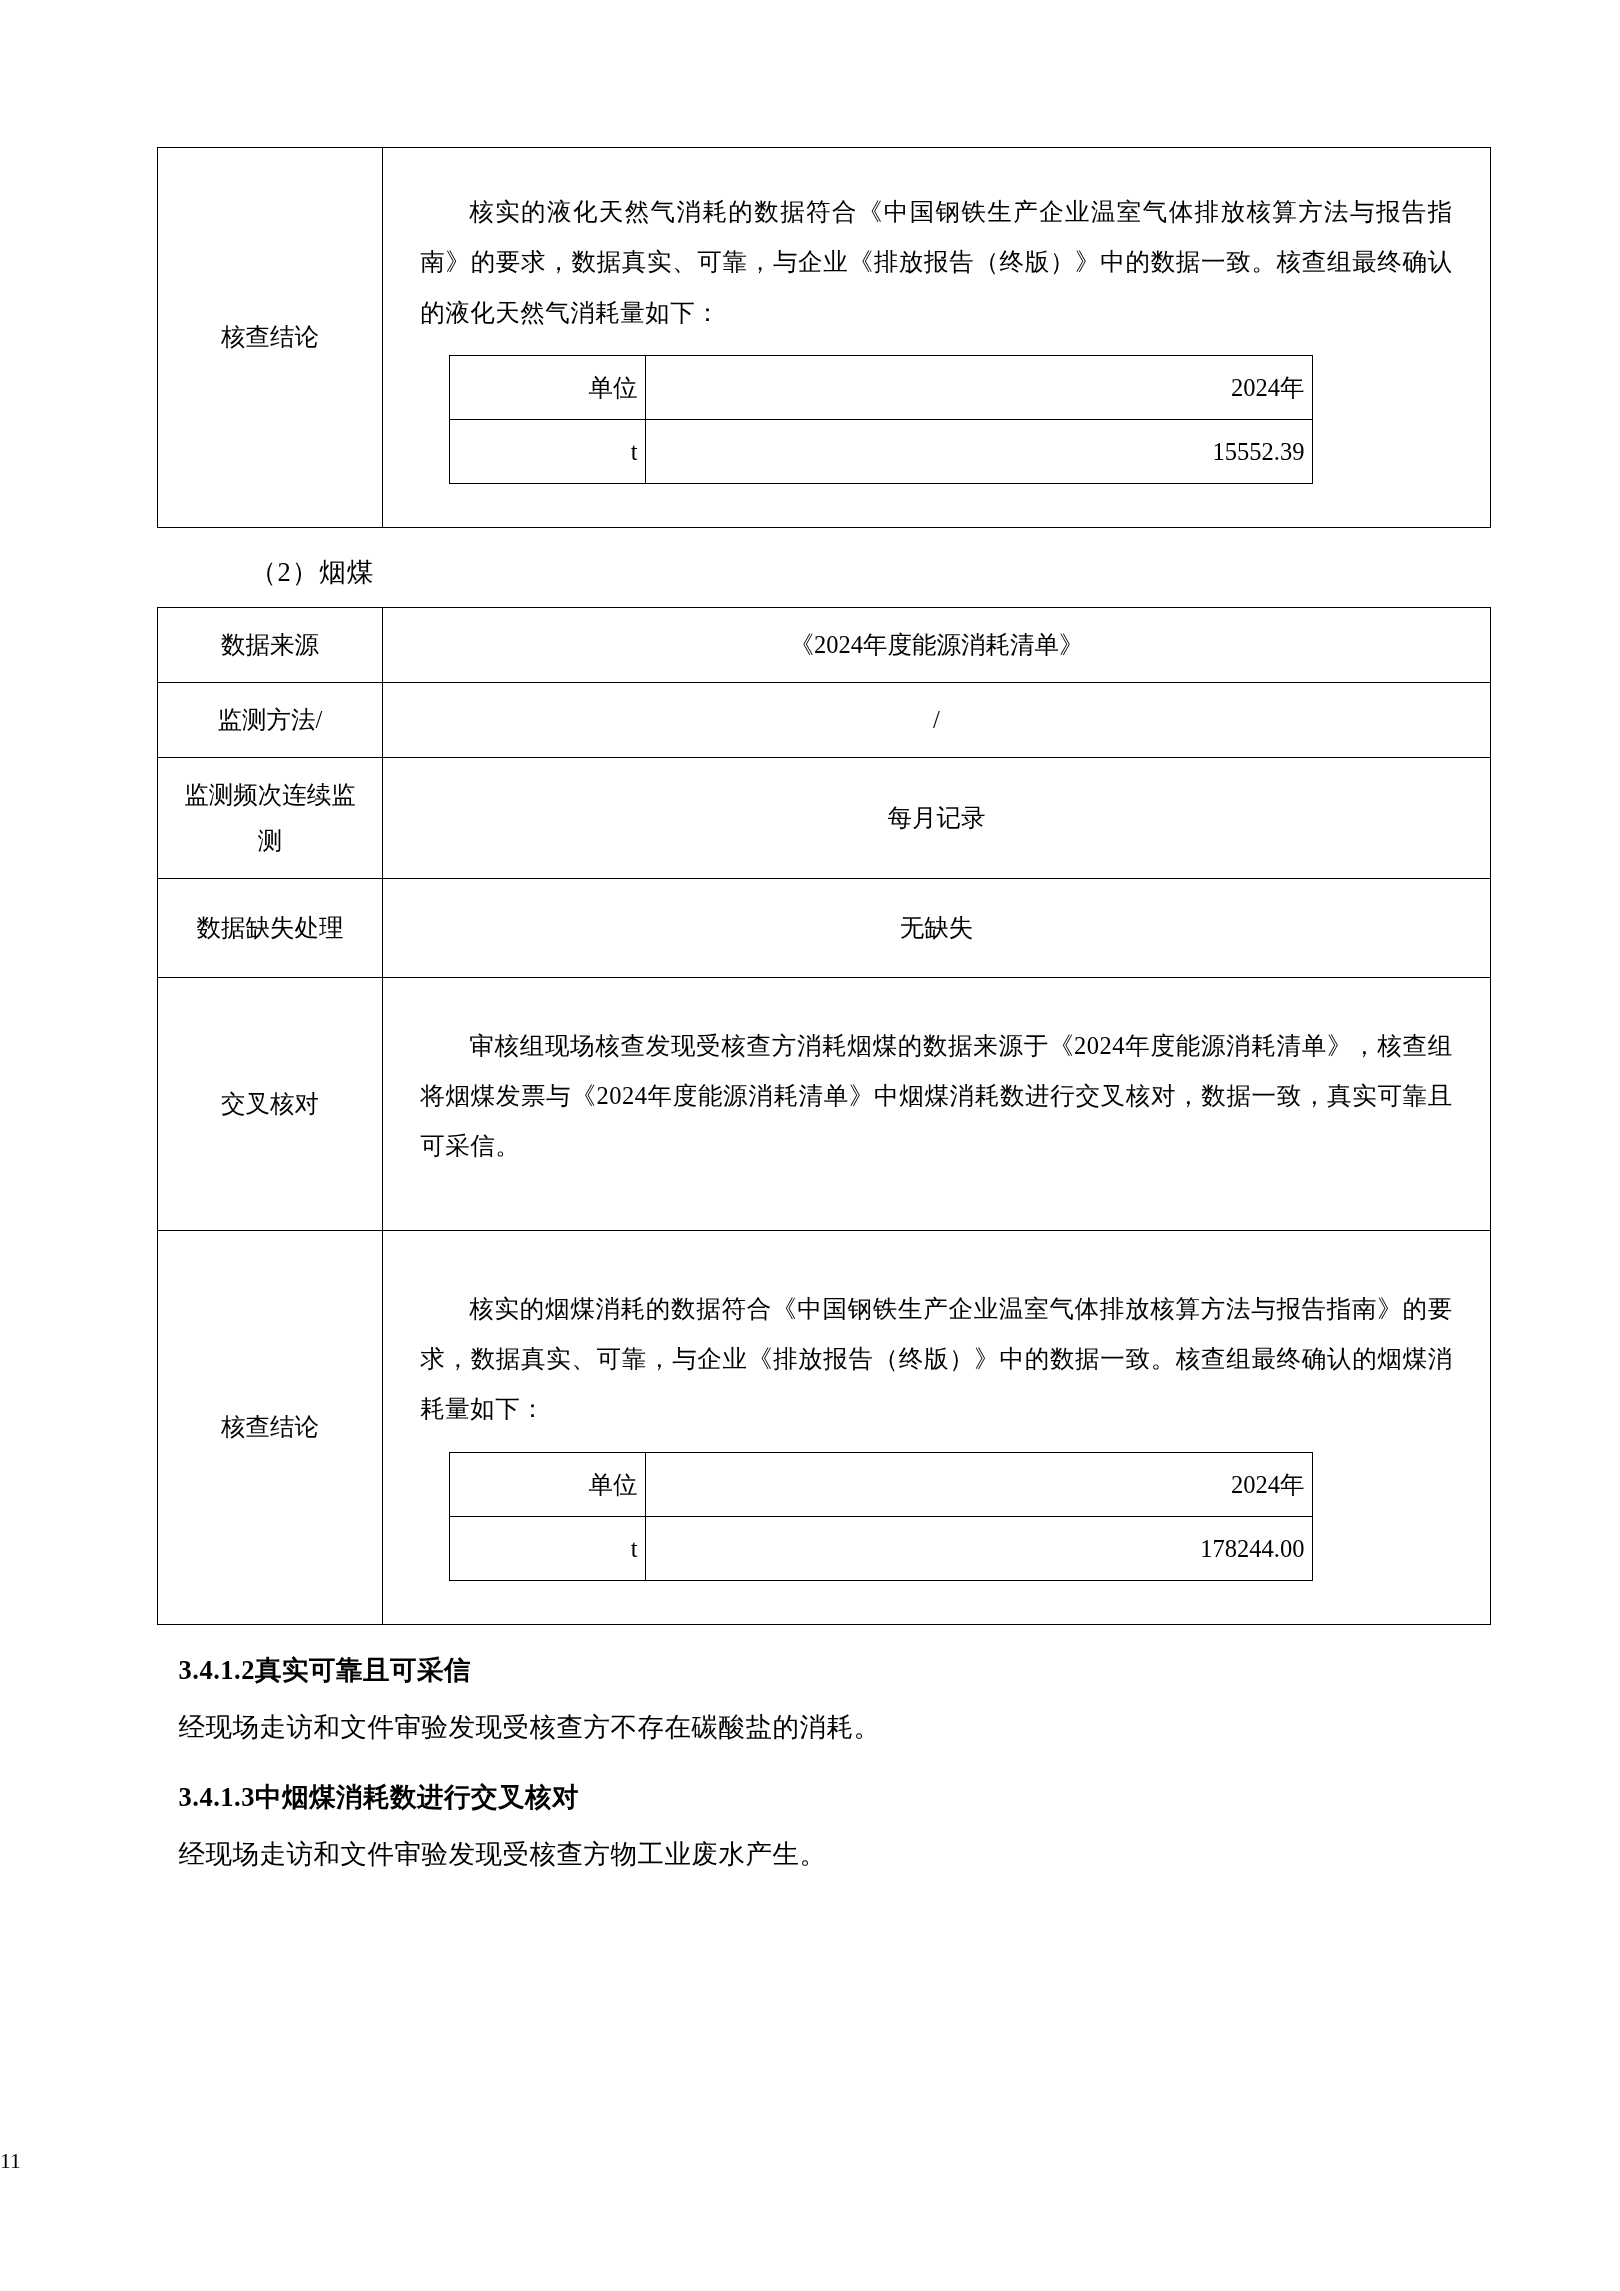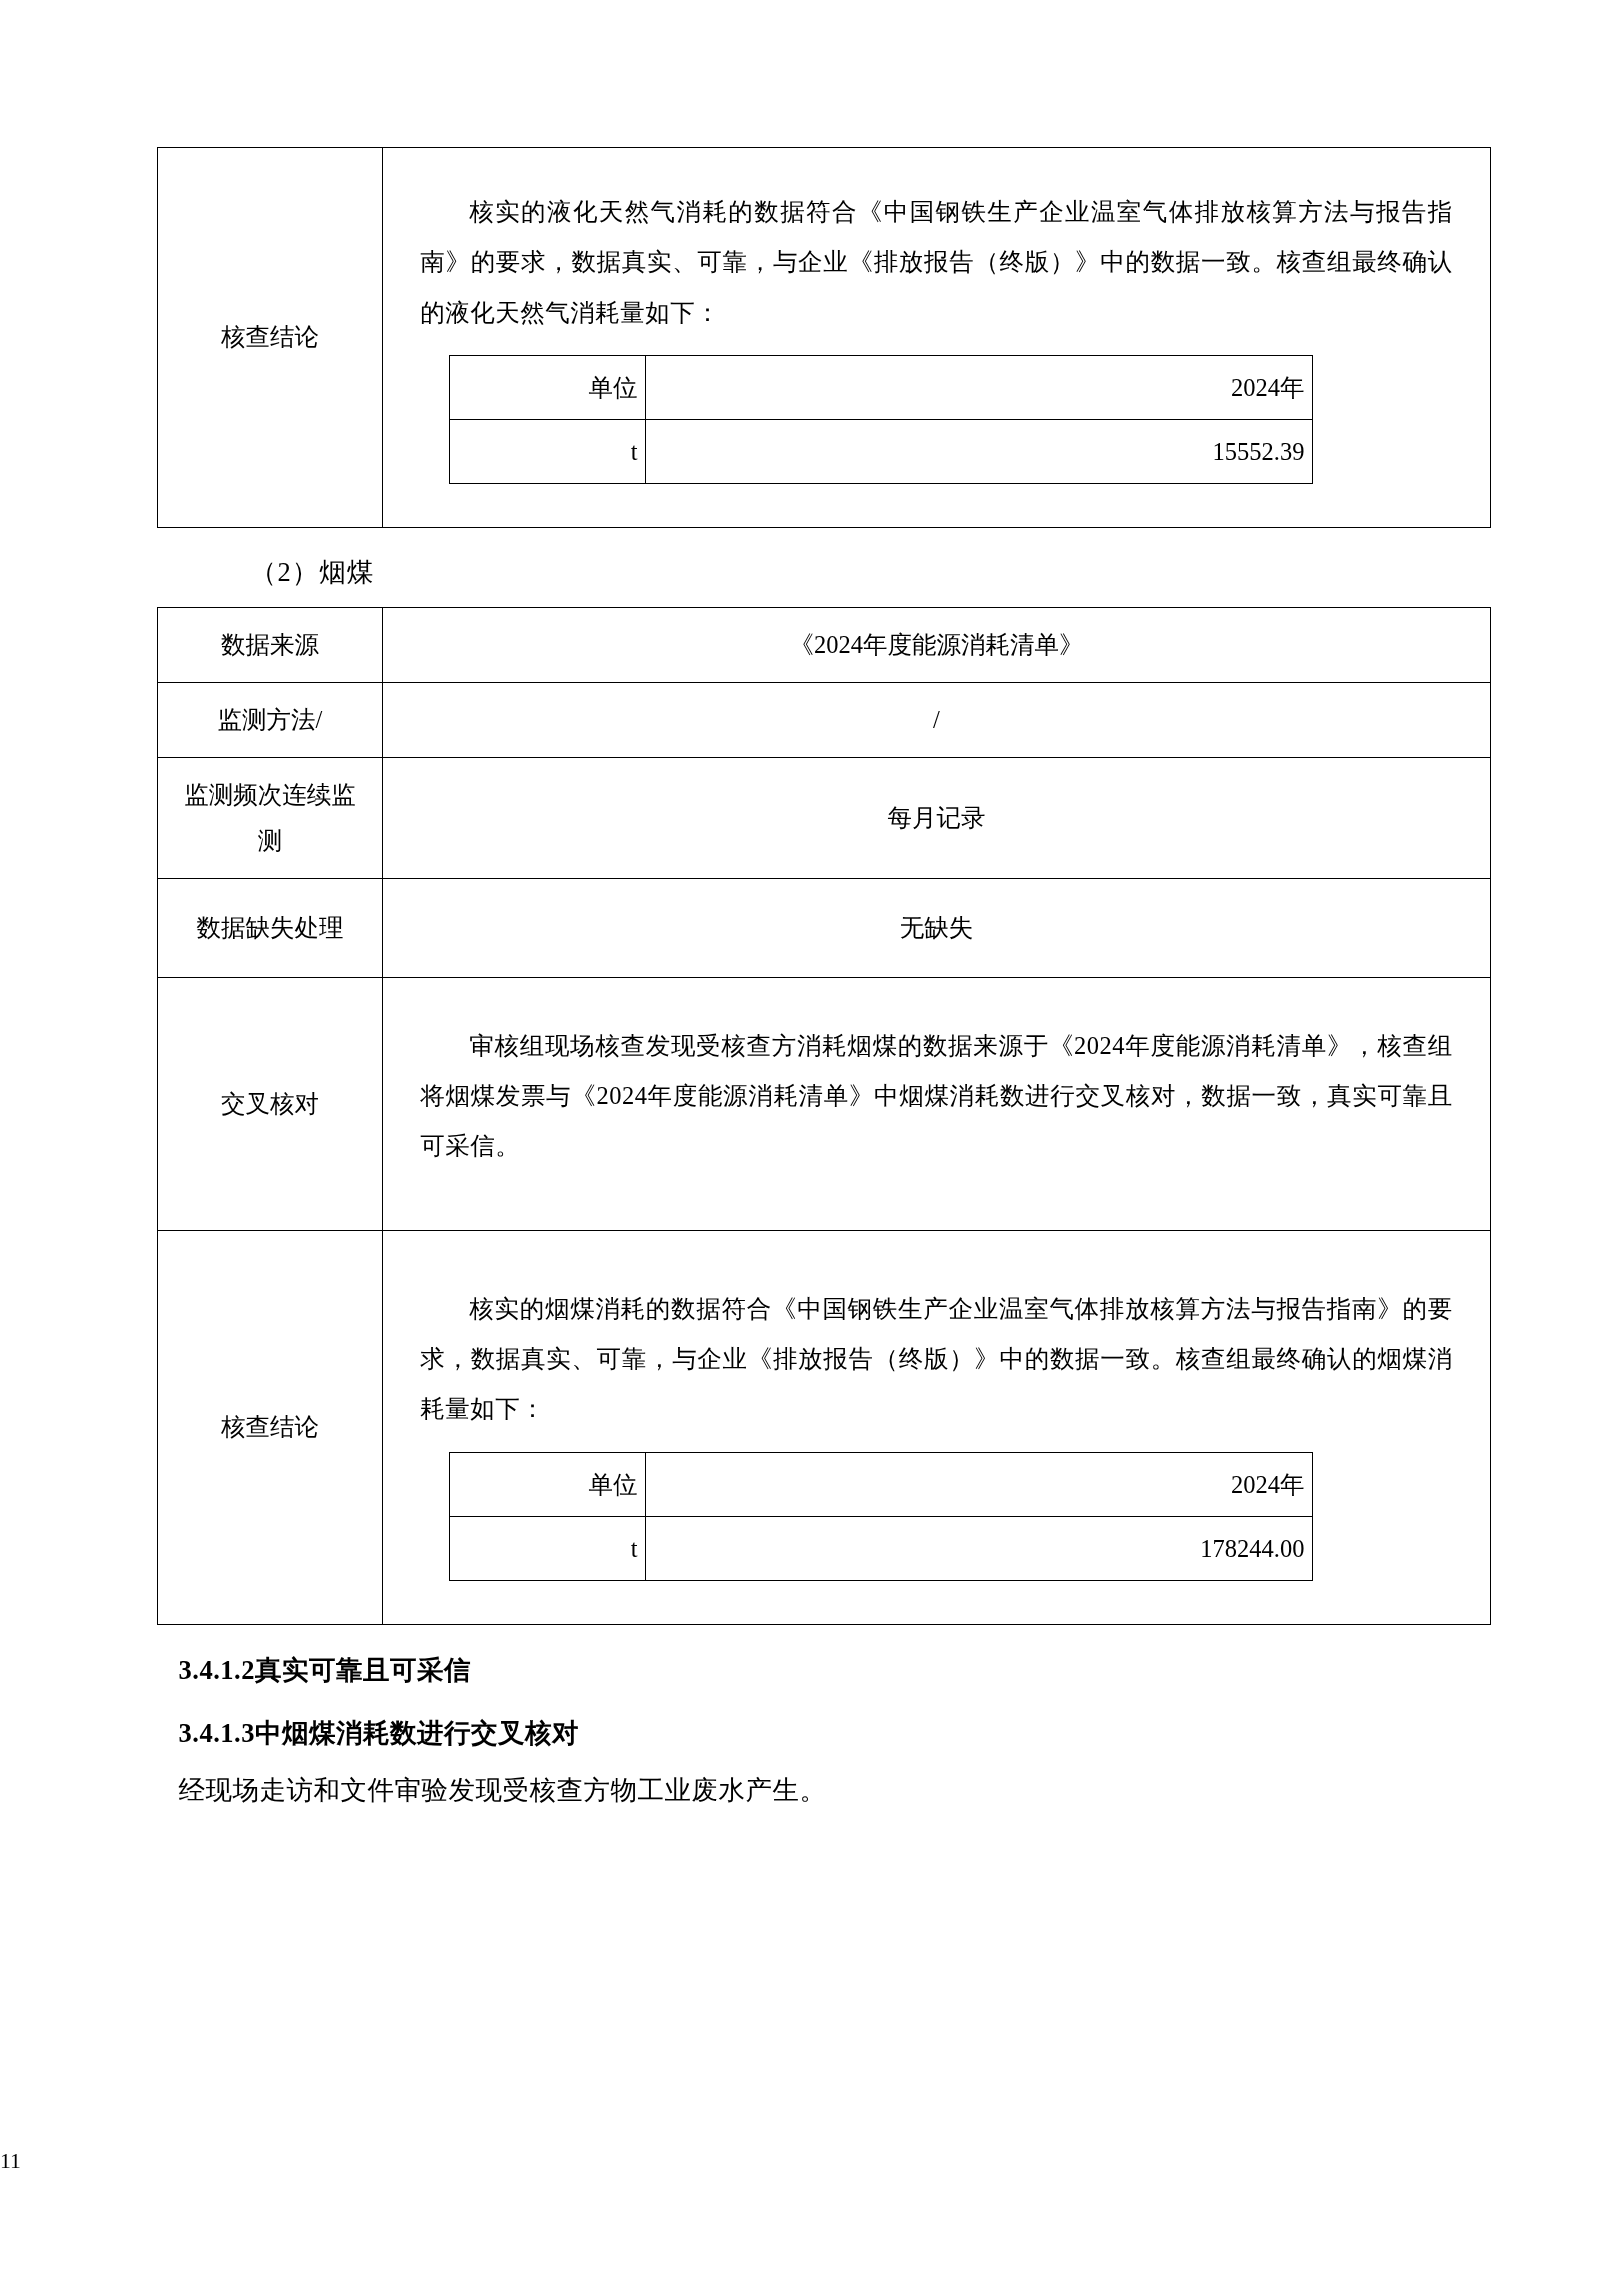--- a/index.html
+++ b/index.html
@@ -192,20 +192,21 @@
             </table>
           </div>
         </td>
       </tr>
     </tbody>
   </table>
 
   <div class="section-head">
     <span class="num">3.4.1.2</span><span>真实可靠且可采信</span>
   </div>
+  <div class="body-para">经现场走访和文件审验发现受核查方不存在碳酸盐的消耗。</div>
 
   <div class="section-head">
     <span class="num">3.4.1.3</span><span>中烟煤消耗数进行交叉核对</span>
   </div>
   <div class="body-para">经现场走访和文件审验发现受核查方物工业废水产生。</div>
 
   <div class="page-number">11</div>
 
 </div>
 

